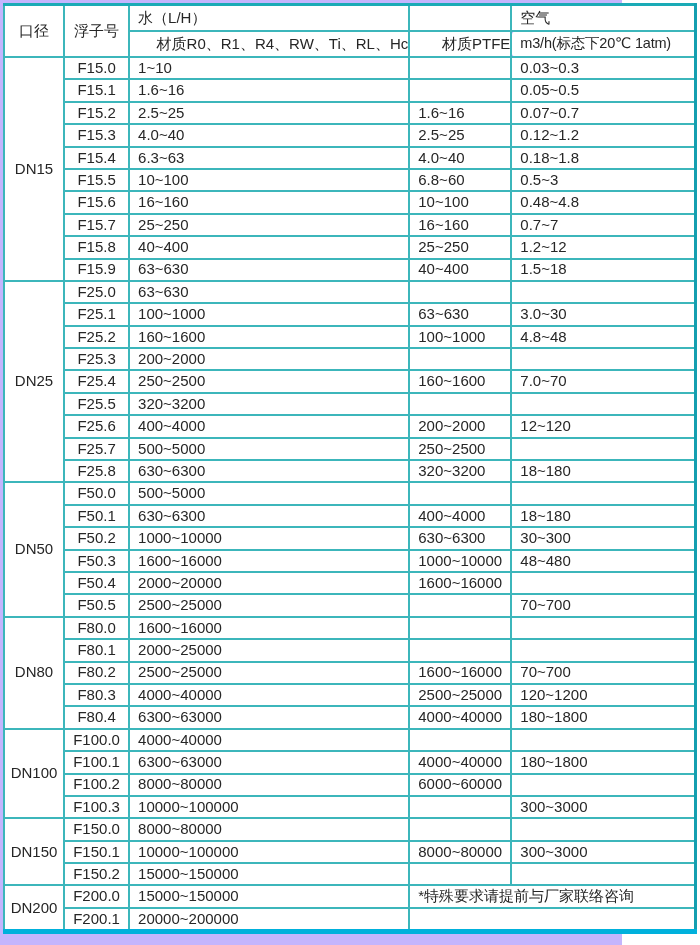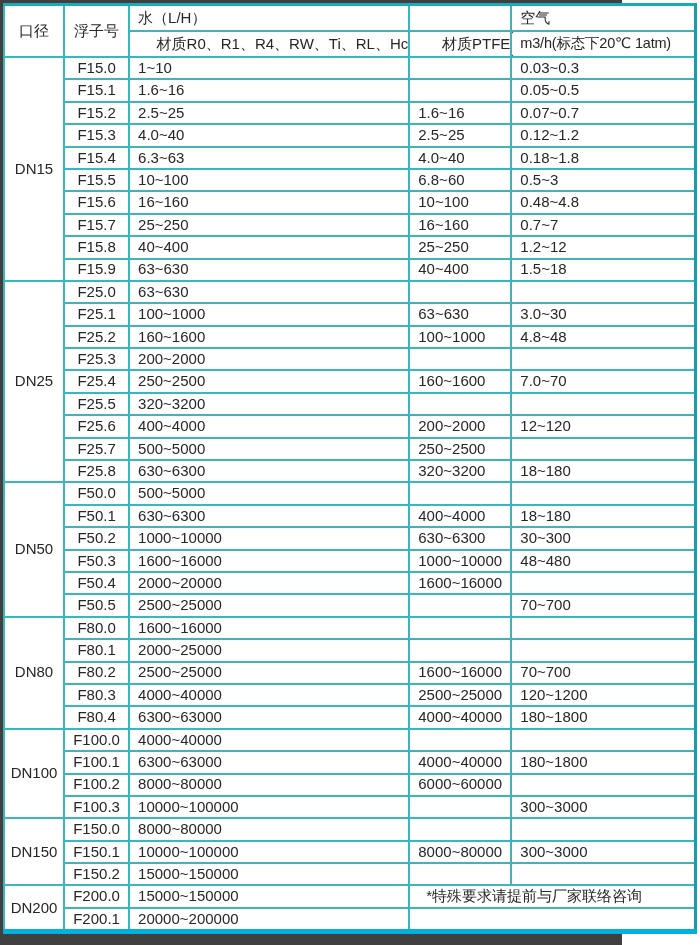--- a/index.html
+++ b/index.html
@@ -4,21 +4,21 @@
 <style>
   html, body {
     margin: 0;
     padding: 0;
     background: #ffffff;
     font-family: "Liberation Sans", "DejaVu Sans", sans-serif;
   }
   .page {
     width: 622px;
     height: 945px;
-    background: #404040;
+    background: #c4b5fd;
     box-sizing: border-box;
     padding: 3px 3px 0 3px;
   }
   table.spec {
     border-collapse: collapse;
     table-layout: fixed;
     width: 694px;
     border-top: 3px solid #1aabb6;
     border-left: 2px solid #1aabb6;
     border-right: 3px solid #149fb0;
@@ -39,21 +39,21 @@
     padding: 0;
     height: 20.4px;
     line-height: 1.1;
     background: #ffffff;
   }
   thead td, thead th { height: 24px; }
   .al { text-align: left; padding-left: 8px; }
   .ac { text-align: center; }
   .hdr-sub { font-size: 15px; text-align: right; }
   .air-hdr { font-size: 14.5px; letter-spacing: -0.2px; border-radius: 6px; }
-  .note-cell { text-align: left; padding-left: 16px; }
+  .note-cell { text-align: left; padding-left: 8px; }
 </style>
 </head>
 <body>
 
 <div class="page">
   <table class="spec">
     <colgroup>
       <col class="c-diam">
         <col class="c-float">
         <col class="c-water">

